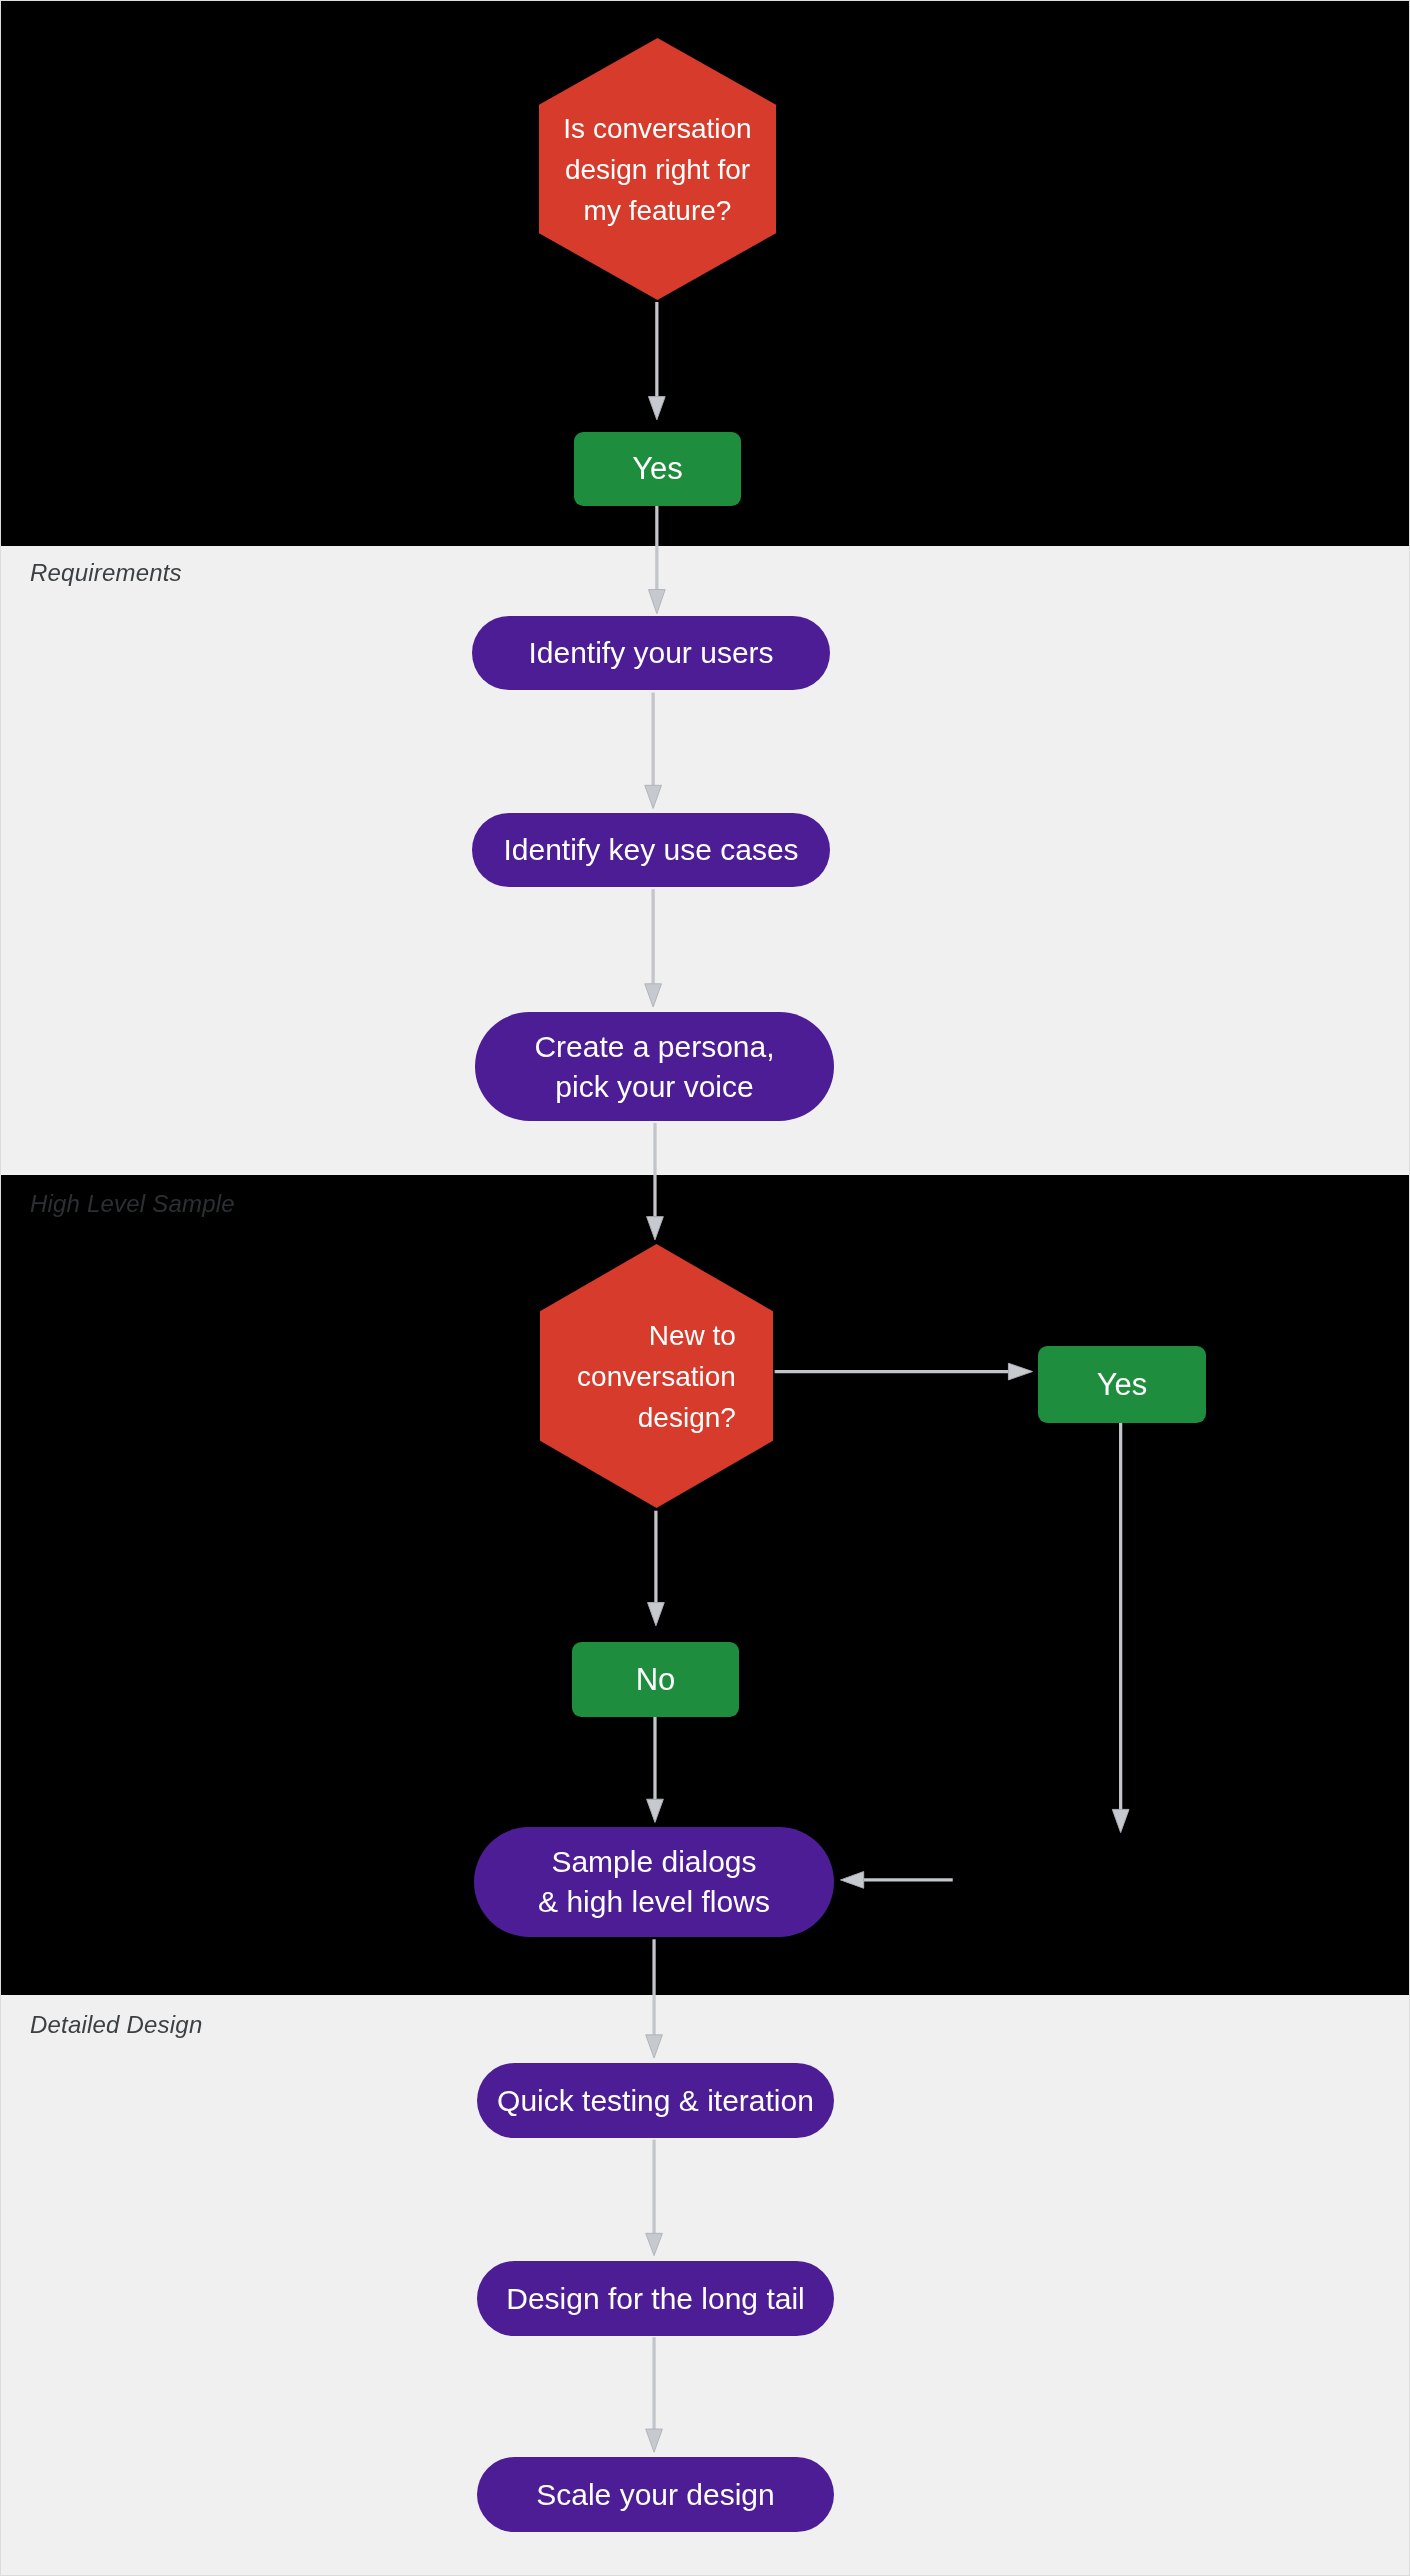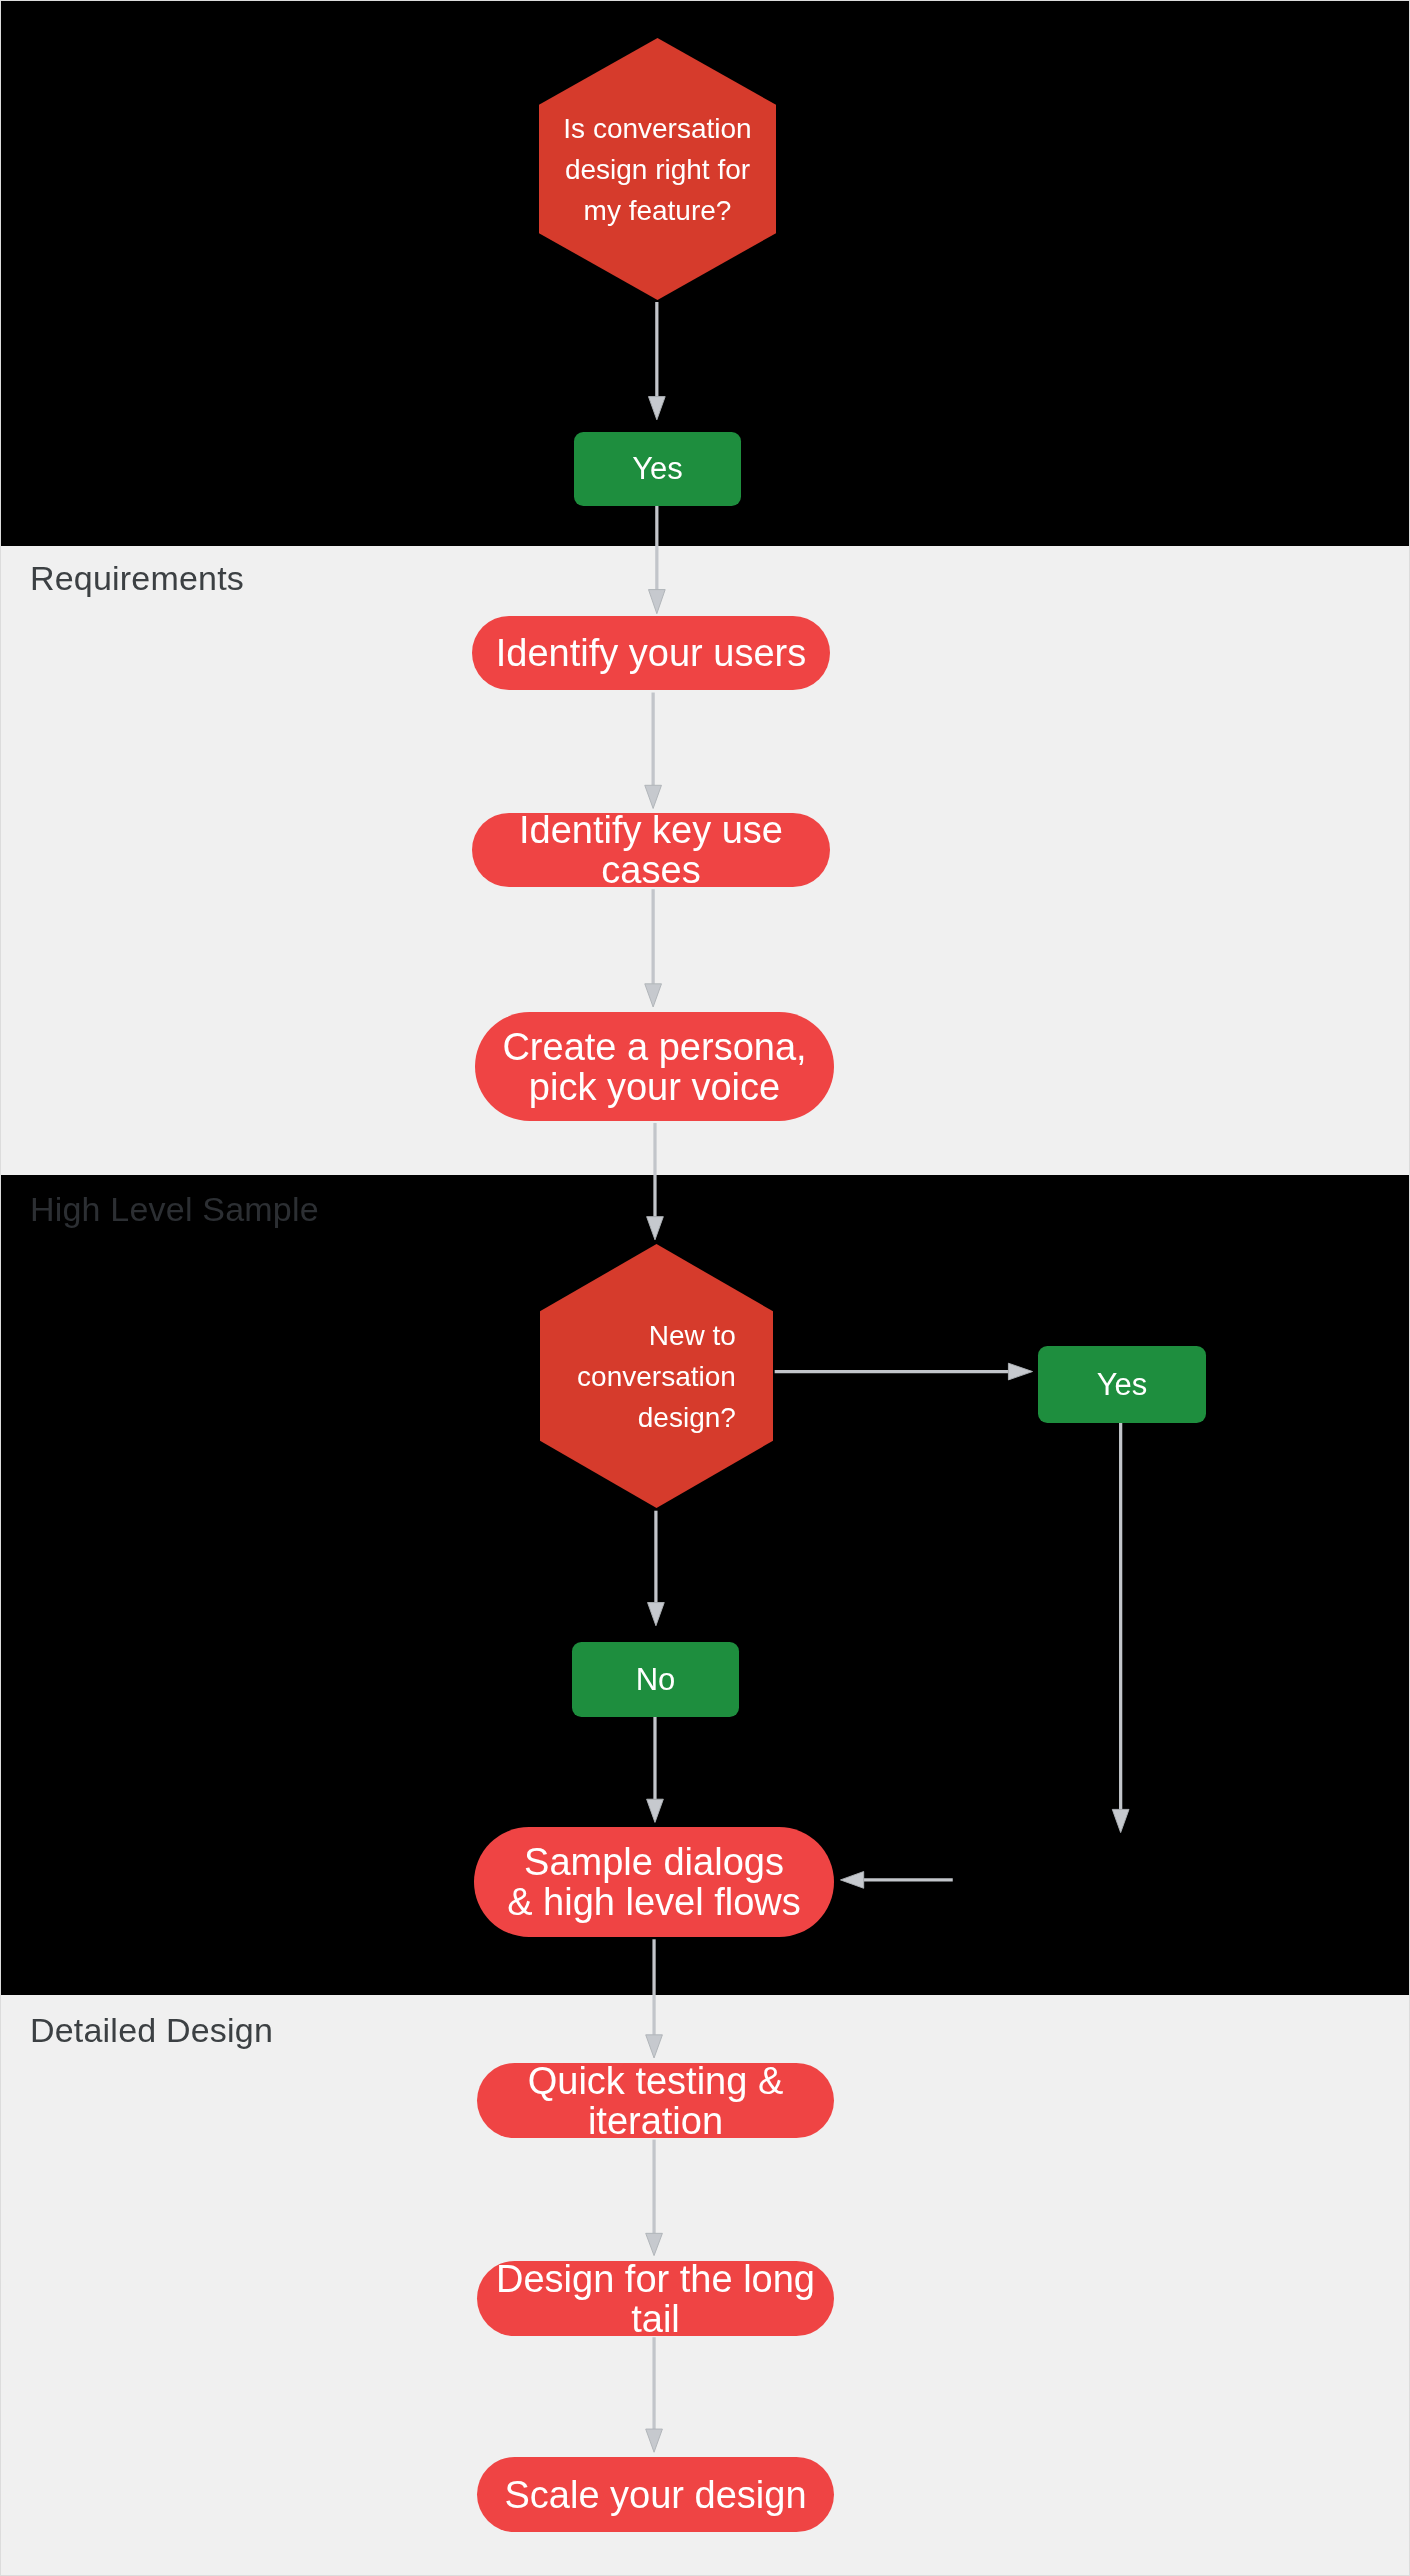--- a/index.html
+++ b/index.html
@@ -16,23 +16,24 @@
   .band.dark  { background: #000000; }
   .band.light { background: #f0f0f0; }
   #band-intro   { top: 0;      height: 545px; }
   #band-req     { top: 545px;  height: 629px; }
   #band-hld     { top: 1174px; height: 820px; }
   #band-dd      { top: 1994px; height: 582px; }
 
   .section-label {
     position: absolute;
     left: 29px;
-    font-size: 34px;
+    font-size: 24px;
     letter-spacing: 0.2px;
     color: #3c4043;
+    font-style: italic;
   }
   .section-label.on-dark { color: #2c2f33; }
   #label-req { top: 558px; }
   #label-hld { top: 1189px; }
   #label-dd  { top: 2010px; }
 
   #arrows { position: absolute; left: 0; top: 0; width: 1410px; height: 2576px; }
   #arrows line   { stroke: #c2c5ca; stroke-width: 3.5; }
   #arrows polygon{ fill: #c6c9ce; stroke: #aeb2b7; stroke-width: 1; }
 
@@ -53,23 +54,23 @@
     font-size: 28px;
     line-height: 41px;
   }
   .answer {
     background: #1e8e3e;
     border-radius: 9.3px;
     font-size: 31px;
     margin-top: 12px;
   }
   .step {
-    background: #ef4444;
+    background: #4c1d95;
     border-radius: 927px;
-    font-size: 38px;
+    font-size: 30px;
     line-height: 40px;
   }
 
   
   #node-q1       { left: 538px;  top: 37px;   width: 237px; height: 262px; }
   #node-yes1     { left: 573px;  top: 419px;  width: 167px; height: 74px;  }
   #node-users    { left: 471px;  top: 615px;  width: 358px; height: 74px;  }
   #node-usecases { left: 471px;  top: 812px;  width: 358px; height: 74px;  }
   #node-persona  { left: 474px;  top: 1011px; width: 359px; height: 109px; }
   #node-q2       { left: 539px;  top: 1243px; width: 233px; height: 264px; text-align: right; }

